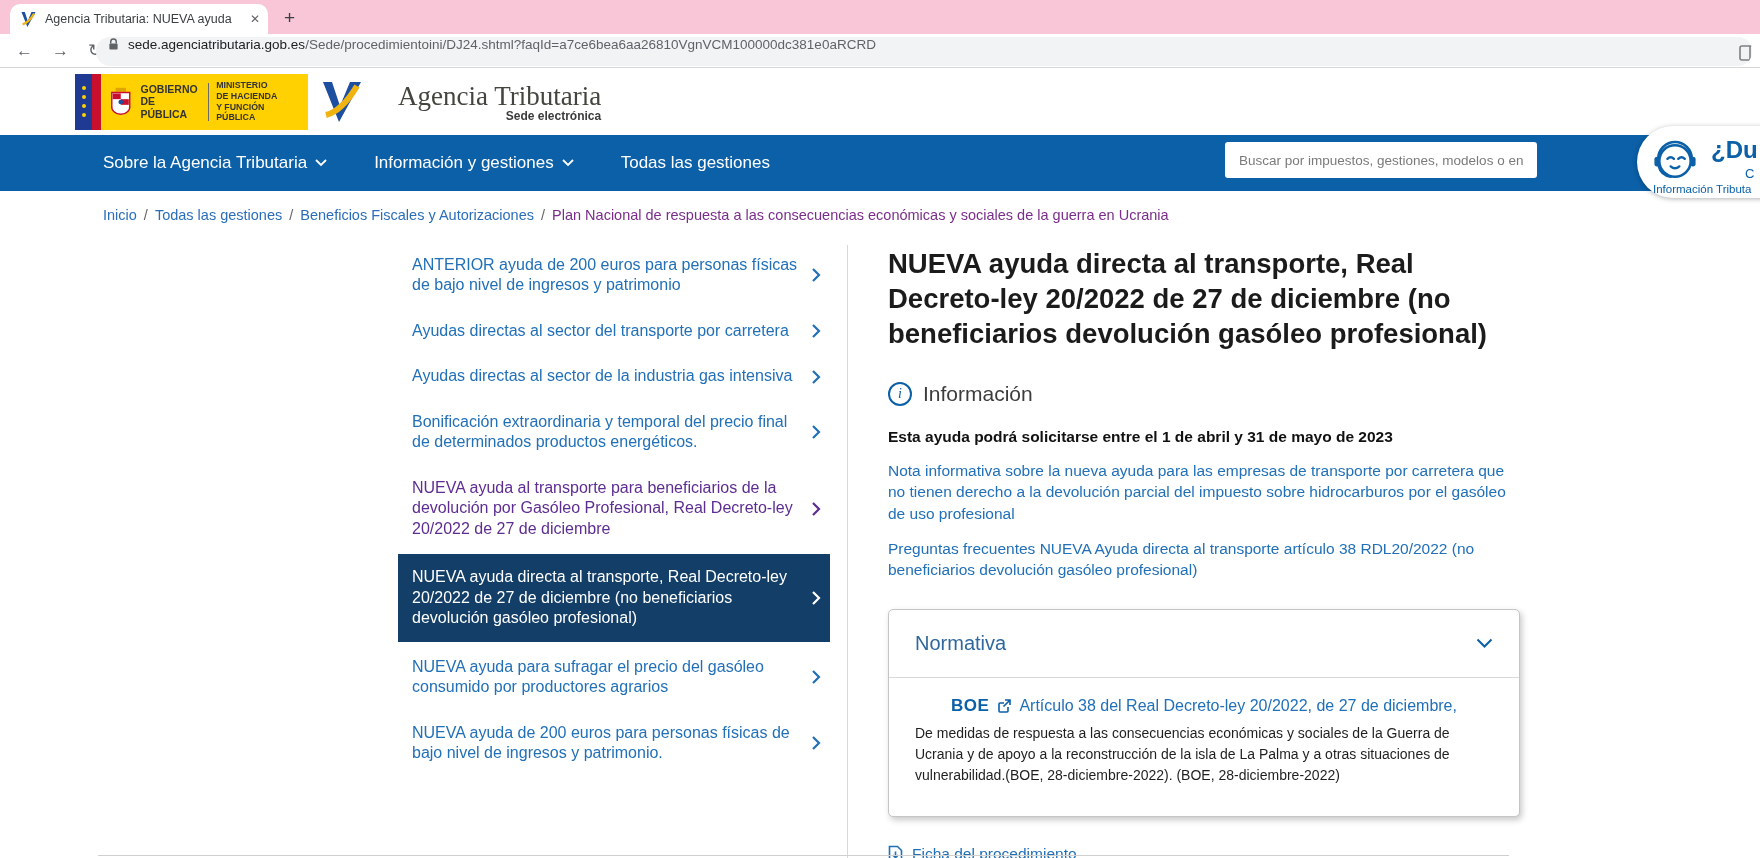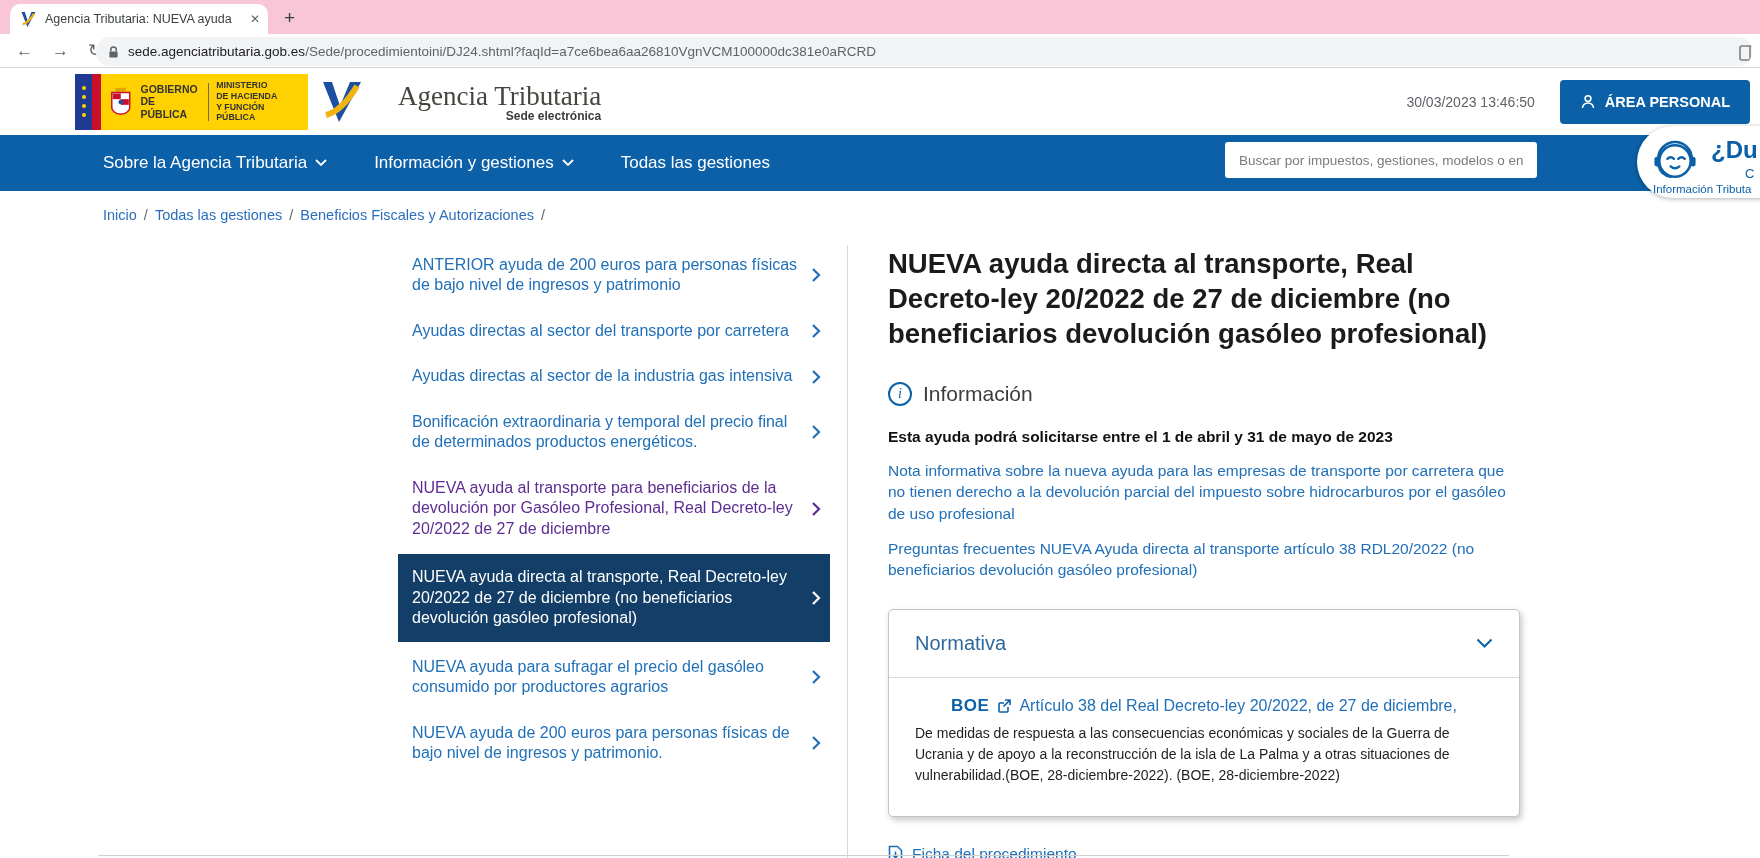--- a/index.html
+++ b/index.html
@@ -12,21 +12,21 @@
          border-radius:10px 10px 0 0; display:flex; align-items:center;
          padding:0 8px 0 10px; gap:8px; }
   .tab-title { flex:1; font-size:12.5px; color:#3c4043; white-space:nowrap; overflow:hidden; }
   .tab-close { font-size:12px; color:#5f6368; cursor:pointer; }
   .newtab { margin-left:16px; font-size:19px; color:#3c4043; padding-bottom:5px; cursor:pointer; }
 
   .urlbar { height:34px; background:#fff; border-bottom:1px solid #d6d6d6;
             display:flex; align-items:center; padding-left:16px; position:relative; }
   .nav-ico { font-size:17px; color:#5f6368; margin-right:19px; }
   .addr { position:absolute; left:96px; top:3px; height:29px; width:1656px;
-          background:#f1f3f4; border-radius:14px; display:flex; align-items:center;
+          background:#f1f3f4; border-radius:14px; display:flex; align-items:flex-start;
           padding:0 12px; gap:9px; overflow:hidden; }
   .addr-domain { font-size:13.5px; color:#202124; }
   .addr-path { font-size:13.5px; color:#5f6368; margin-left:-9px; }
   .edge-ico { position:absolute; right:-6px; top:6px; opacity:.8; }
 
   
   .header { height:67px; background:#fff; display:flex; align-items:center;
             padding-left:75px; position:relative; }
   .govlogo { width:233px; height:56px; background:#ffd100; display:flex; }
   .eu-strip { width:17px; background:#1f3a93; display:flex; flex-direction:column;
@@ -179,30 +179,20 @@
     <svg width="44" height="46" viewBox="0 0 44 46">
       <path d="M3,3 L19,43 L41,3 L30,3 L20,27 L12,3 Z" fill="#1d4fa1"></path>
       <path d="M6,36 Q22,32 37,7" stroke="#f0b310" stroke-width="6" fill="none"></path>
     </svg>
     <div class="aeat-text">
       <span class="aeat-name">Agencia Tributaria</span>
       <span class="aeat-sub">Sede electrónica</span>
     </div>
   </div>
 
-  <div class="header-right">
-    <span class="datetime">30/03/2023 13:46:50</span>
-    <button class="area-btn">
-      <svg width="16" height="16" viewBox="0 0 16 16">
-        <circle cx="8" cy="4.6" r="2.9" fill="none" stroke="#fff" stroke-width="1.6"></circle>
-        <path d="M2.5,14 a5.5,5 0 0 1 11,0" fill="none" stroke="#fff" stroke-width="1.6"></path>
-      </svg>
-      <span>ÁREA PERSONAL</span>
-    </button>
-  </div>
 </div>
 
 <div class="mainnav">
   <div class="mainnav-item">
     <span>Sobre la Agencia Tributaria</span>
     <svg width="12" height="8" viewBox="0 0 12 8">
       <polyline points="1,1 6,6 11,1" fill="none" stroke="#fff" stroke-width="1.8"></polyline>
     </svg>
   </div>
   <div class="mainnav-item">
@@ -233,20 +223,21 @@
   <span class="help-line3">Información Tributa</span>
 </div>
 
 <div class="crumbs">
   <span class="crumb-link">Inicio</span>
   <span class="crumb-sep">/</span>
   <span class="crumb-link">Todas las gestiones</span>
   <span class="crumb-sep">/</span>
   <span class="crumb-link">Beneficios Fiscales y Autorizaciones</span>
   <span class="crumb-sep">/</span>
+  <span class="crumb-cur">Plan Nacional de respuesta a las consecuencias económicas y sociales de la guerra en Ucrania</span>
 </div>
 
 <div class="content">
 
   <div class="sidebar">
     <div class="side-item link">
       <span>ANTERIOR ayuda de 200 euros para personas físicas de bajo nivel de ingresos y patrimonio</span>
       <svg class="side-chev" width="10" height="16" viewBox="0 0 10 16">
         <polyline points="2,2 8,8 2,14" fill="none" stroke="#2170b8" stroke-width="2.2"></polyline>
         </svg>

